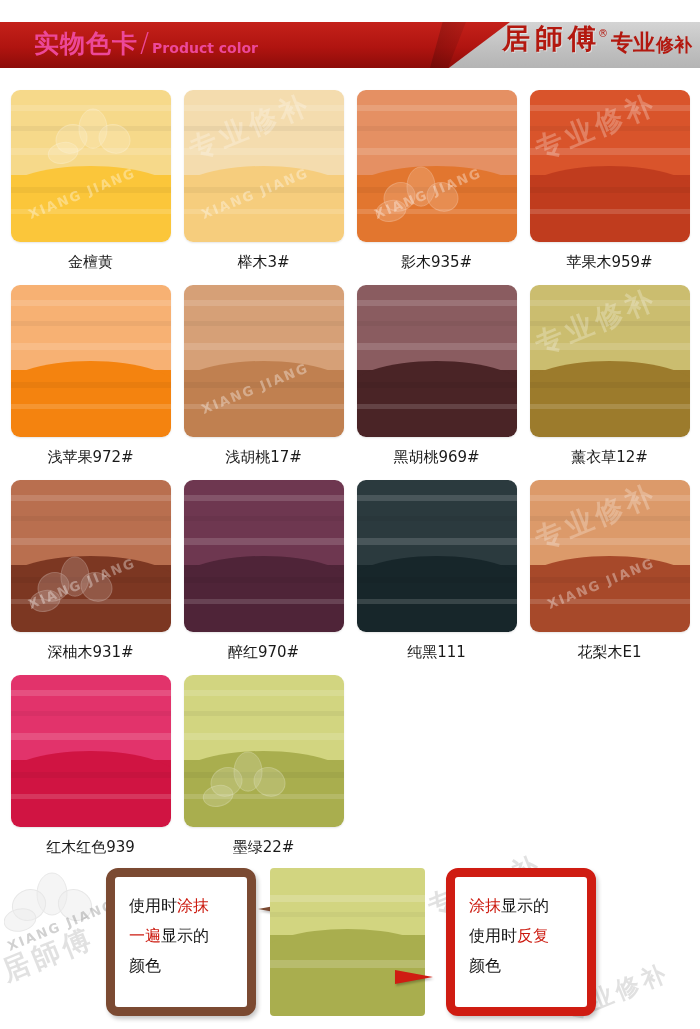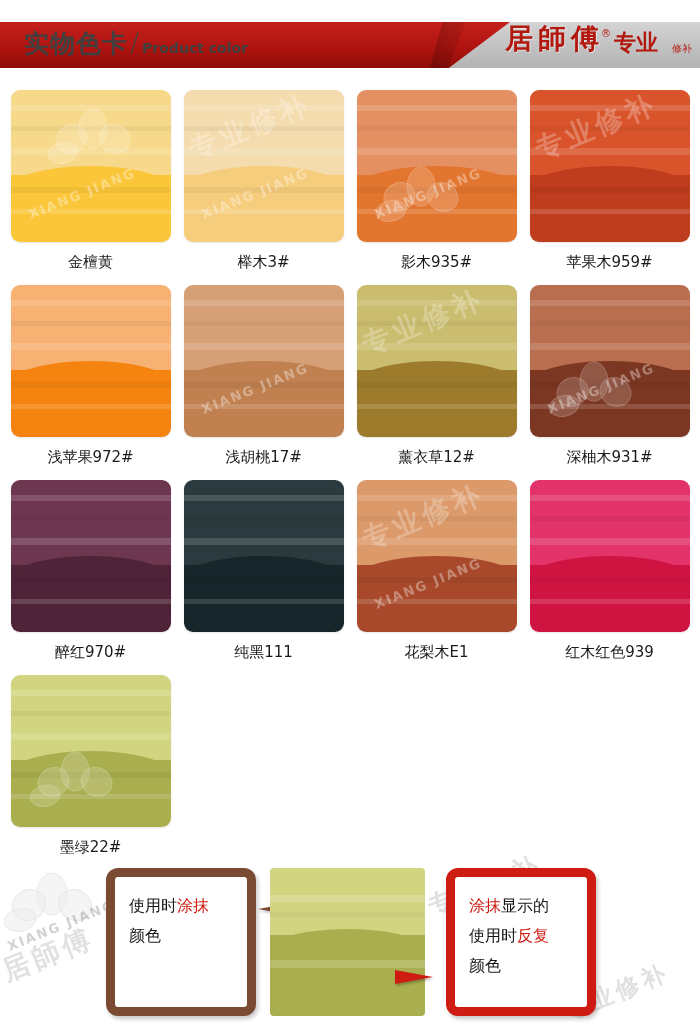--- a/index.html
+++ b/index.html
@@ -46,25 +46,25 @@
     left: 430px;
     top: 22px;
     width: 90px;
     height: 46px;
     background: linear-gradient(100deg, rgba(0,0,0,0.22) 0%, rgba(0,0,0,0) 60%);
     clip-path: polygon(14% 0, 40% 0, 20% 100%, 0 100%);
     pointer-events: none;
   }
   .header-title {
     position: absolute;
-    left: 24px;
+    left: 34px;
     top: 29px;
     display: flex;
     align-items: baseline;
-    color: #404040;
+    color: #ec4899;
     white-space: nowrap;
   }
   .header-title .cn {
     font-size: 25px;
     font-weight: bold;
     letter-spacing: 1px;
     line-height: 1;
   }
   .header-title .slash {
     font-size: 27px;
@@ -107,25 +107,25 @@
   .brand .b-pro {
     font-size: 22px;
     font-weight: bold;
     color: #b3180f;
     line-height: 1;
     letter-spacing: 0px;
     position: relative;
     top: 1px;
   }
   .brand .b-fix {
-    font-size: 10px;
-    font-weight: normal;
+    font-size: 18px;
+    font-weight: bold;
     color: #b3180f;
     line-height: 1;
-    margin-left: 14px;
+    margin-left: 1px;
     position: relative;
     top: 1px;
   }
 
   
   .grid {
     position: absolute;
     left: 0;
     top: 90px;
     width: 700px;
@@ -401,20 +401,33 @@
         <div class="streak" style="top: 24%; height: 5px; background: rgba(0, 0, 0, 0.1);"></div>
         <div class="streak" style="top: 38%; height: 7px; background: rgba(255, 255, 255, 0.35);"></div>
         <div class="streak" style="top: 64%; height: 6px; background: rgba(0, 0, 0, 0.1);"></div>
         <div class="streak" style="top: 78%; height: 5px; background: rgba(255, 255, 255, 0.35);"></div>
         <div class="wm wm-text" style="left: 14px; top: 96px; color: rgb(255, 255, 255); opacity: 0.35;">XIANG JIANG</div>
       </div>
       <div class="swatch-label">浅胡桃17#</div>
     </div>
     <div class="cell">
       <div class="swatch">
+        <div class="top-band" style="background: rgb(138, 92, 96);"></div>
+        <div class="bot-band" style="background: rgb(74, 36, 38);"></div>
+        <div class="wave" style="background: rgb(74, 36, 38);"></div>
+        <div class="streak" style="top: 10%; height: 6px; background: rgba(255, 255, 255, 0.35);"></div>
+        <div class="streak" style="top: 24%; height: 5px; background: rgba(0, 0, 0, 0.1);"></div>
+        <div class="streak" style="top: 38%; height: 7px; background: rgba(255, 255, 255, 0.35);"></div>
+        <div class="streak" style="top: 64%; height: 6px; background: rgba(0, 0, 0, 0.1);"></div>
+        <div class="streak" style="top: 78%; height: 5px; background: rgba(255, 255, 255, 0.35);"></div>
+      </div>
+      <div class="swatch-label">黑胡桃969#</div>
+    </div>
+    <div class="cell">
+      <div class="swatch">
         <div class="top-band" style="background: rgb(203, 189, 111);"></div>
         <div class="bot-band" style="background: rgb(156, 123, 44);"></div>
         <div class="wave" style="background: rgb(156, 123, 44);"></div>
         <div class="streak" style="top: 10%; height: 6px; background: rgba(255, 255, 255, 0.35);"></div>
         <div class="streak" style="top: 24%; height: 5px; background: rgba(0, 0, 0, 0.1);"></div>
         <div class="streak" style="top: 38%; height: 7px; background: rgba(255, 255, 255, 0.35);"></div>
         <div class="streak" style="top: 64%; height: 6px; background: rgba(0, 0, 0, 0.1);"></div>
         <div class="streak" style="top: 78%; height: 5px; background: rgba(255, 255, 255, 0.35);"></div>
         <div class="wm wm-cn" style="left: 2px; top: 18px; color: rgb(255, 255, 255); opacity: 0.26;">专业修补</div>
       </div>
@@ -538,20 +551,21 @@
     </span>
   </div>
   <div class="wm wm-text" style="left:4px; top:60px;">XIANG JIANG</div>
   <div class="wm wm-cn" style="left:0px; top:78px;">居師傅</div>
   <div class="wm wm-cn" style="left:425px; top:10px; font-size:26px;">专业修补</div>
   <div class="wm wm-cn" style="left:560px; top:118px; font-size:24px;">专业修补</div>
 
   <div class="callout callout-left">
     <div class="callout-inner">
       <div><span>使用时</span><span class="hl">涂抹</span></div>
+      <div><span class="hl">一遍</span><span>显示的</span></div>
       <div>颜色</div>
     </div>
   </div>
   <div class="arrow arrow-left"></div>
 
   <div class="sample" id="note-sample">
     <div class="s-top" style="background: rgb(210, 213, 128);"></div>
     <div class="s-bot" style="background: rgb(169, 174, 78);"></div>
     <div class="s-wave" style="background: rgb(169, 174, 78);"></div>
     <div class="s-streak" style="top: 18%; height: 7px; background: rgba(255, 255, 255, 0.4);"></div>

